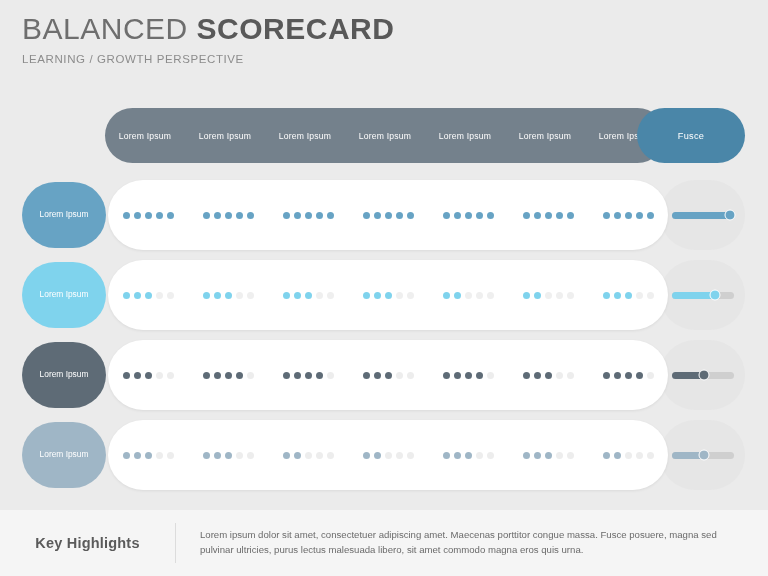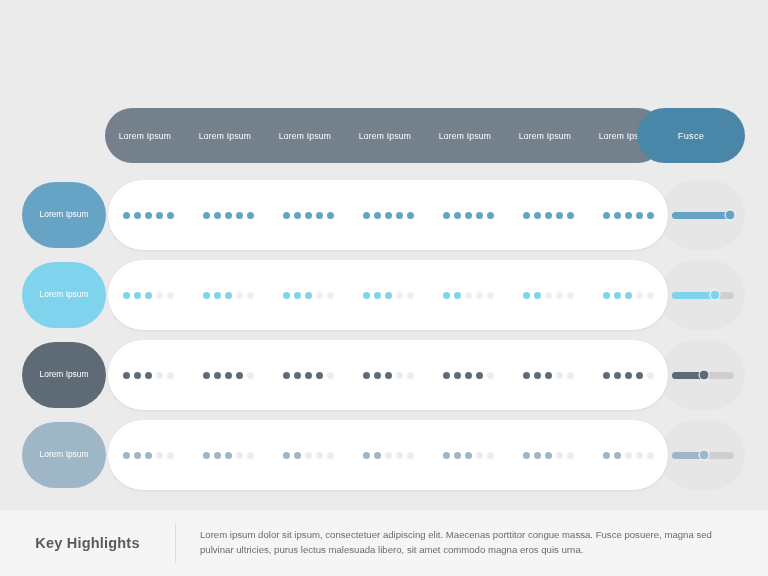--- a/index.html
+++ b/index.html
@@ -78,20 +78,22 @@
   .footer-body {
     flex: 1; padding: 0 28px 0 24px; font-size: 9.6px; line-height: 1.55; color: #6b6b6b;
   }
 </style>
 </head>
 <body>
 
 <div class="slide">
 
   <div class="title-block">
+    <div class="title"><span>BALANCED</span> <span class="strong">SCORECARD</span></div>
+    <div class="subtitle">LEARNING / GROWTH PERSPECTIVE</div>
   </div>
 
   <div class="colhead">
     <div class="colhead-main">
         <div class="colhead-cell">Lorem Ipsum</div>
         <div class="colhead-cell">Lorem Ipsum</div>
         <div class="colhead-cell">Lorem Ipsum</div>
         <div class="colhead-cell">Lorem Ipsum</div>
         <div class="colhead-cell">Lorem Ipsum</div>
         <div class="colhead-cell">Lorem Ipsum</div>
@@ -349,16 +351,16 @@
         </div>
         <div class="row-pill" style="background: rgb(159, 182, 198);">
           <span>Lorem Ipsum</span>
         </div>
       </div>
     </div>
 
   <div class="footer">
     <div class="footer-title">Key Highlights</div>
     <div class="footer-div"></div>
-    <div class="footer-body">Lorem ipsum dolor sit ipsum, consectetuer adipiscing elit. Maecenas porttitor congue massa. Fusce posuere, magna sed pulvinar ultricies, purus lectus malesuada libero, sit amet commodo magna eros quis urna.</div>
+    <div class="footer-body">Lorem ipsum dolor sit amet, consectetuer adipiscing amet. Maecenas porttitor congue massa. Fusce posuere, magna sed pulvinar ultricies, purus lectus malesuada libero, sit amet commodo magna eros quis urna.</div>
   </div>
 
 </div>
 
 </body></html>

